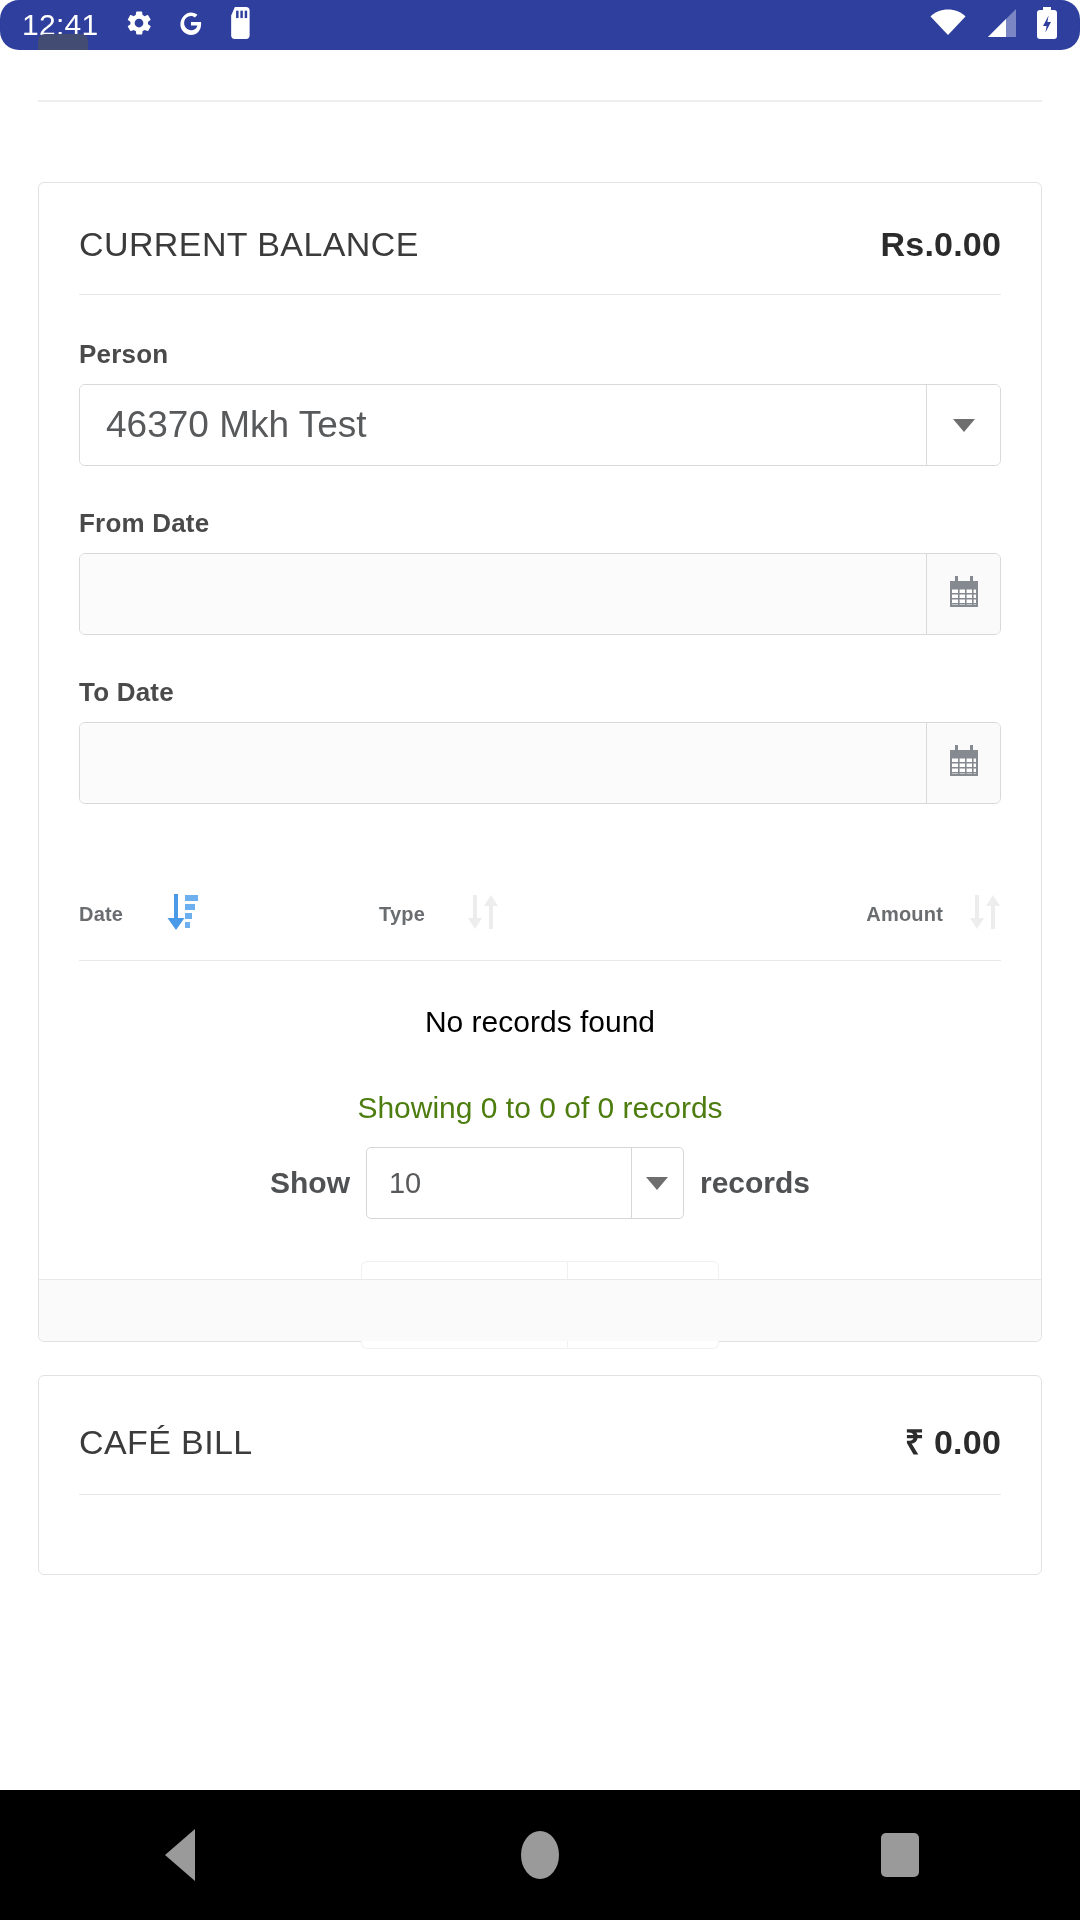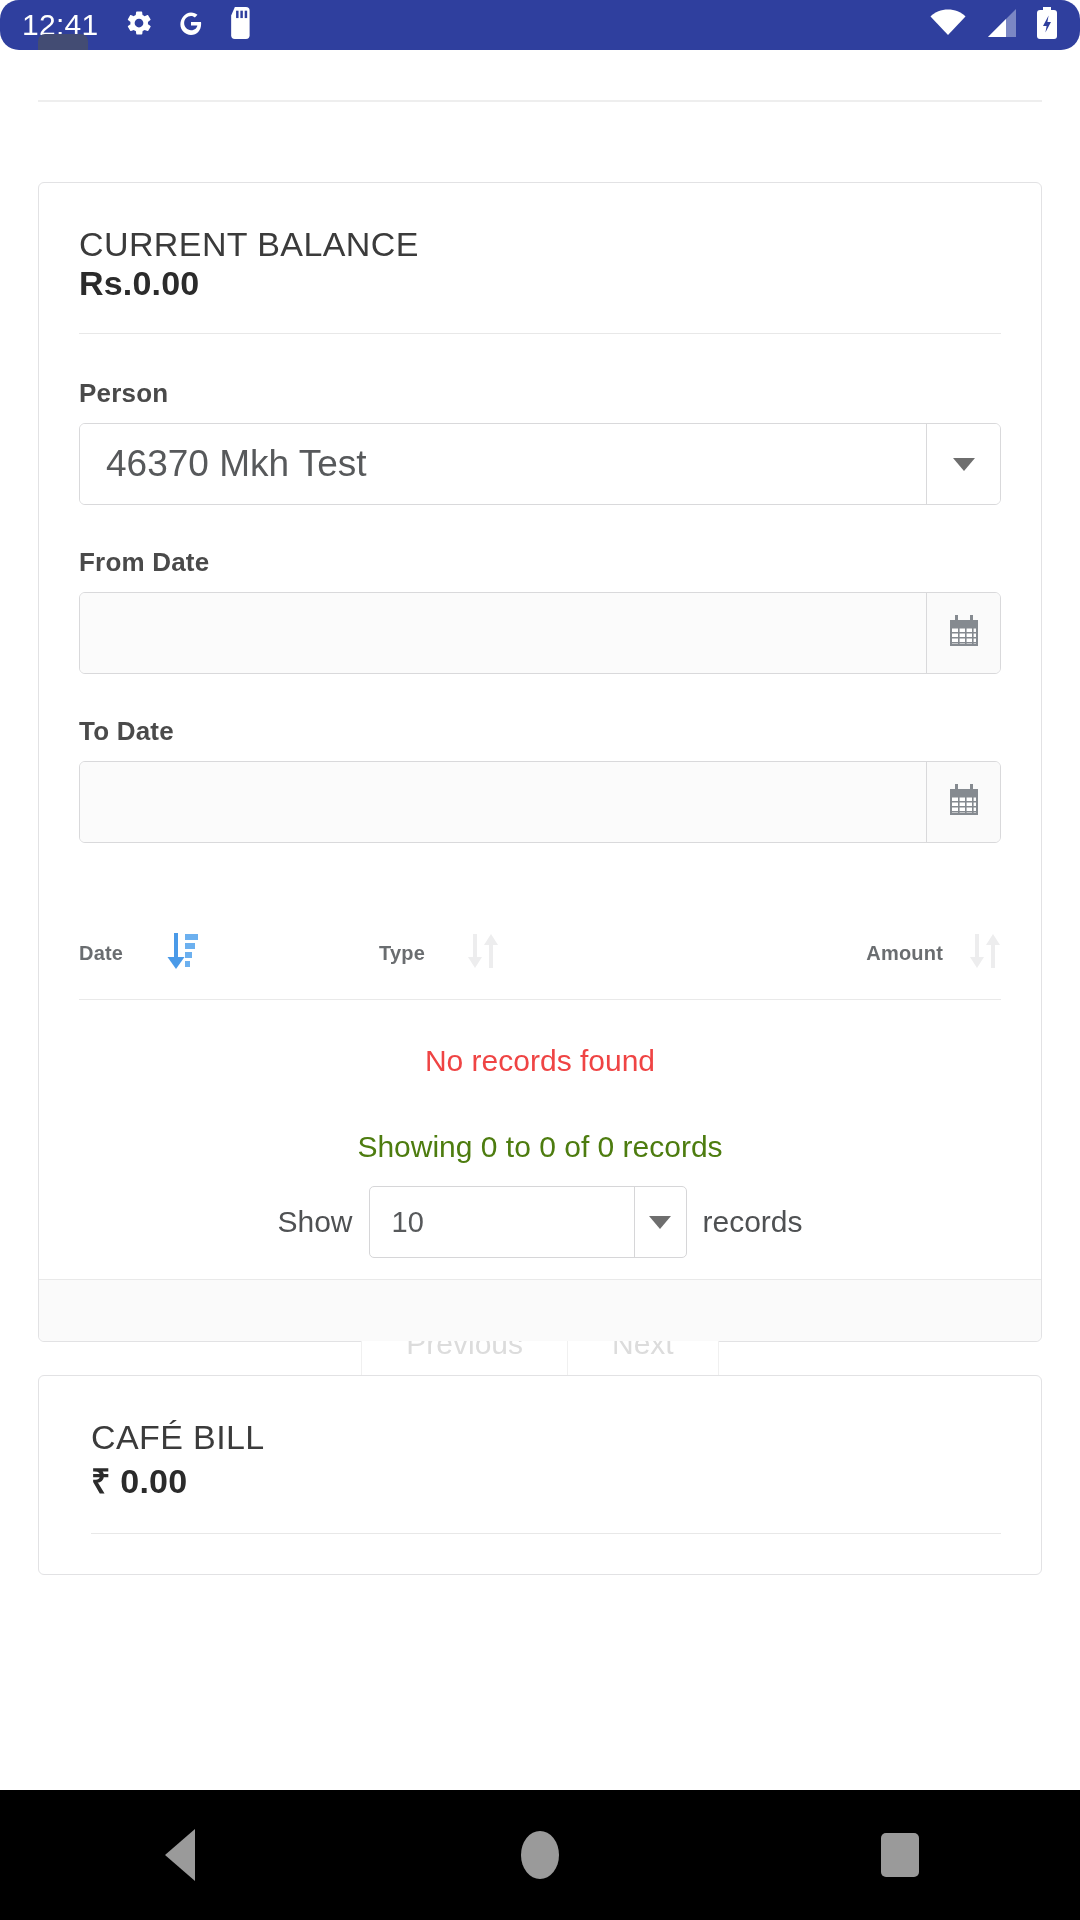--- a/index.html
+++ b/index.html
@@ -45,26 +45,25 @@
   }
 
   
   .card {
     position: absolute; left: 38px; width: 1004px;
     background: #ffffff;
     border: 1px solid #e2e2e4;
     border-radius: 6px;
   }
   #card-balance { top: 132px; height: 1160px; }
-  #card-cafe    { top: 1325px; height: 200px; padding-left: 12px; }
+  #card-cafe    { top: 1325px; height: 200px; }
 
   .card-head {
     display: flex; align-items: baseline; justify-content: space-between;
     padding: 42px 40px 0 40px;
-    flex-direction: column;
   }
   .card-title {
     font-size: 34px; color: #3b3b3b; font-weight: 400;
     letter-spacing: 0.4px;
   }
   .card-amount {
     font-size: 34px; color: #2b2b2b; font-weight: 700;
     letter-spacing: 0.2px;
   }
   .card-rule {
@@ -116,33 +115,33 @@
     font-size: 20px; font-weight: 700; color: #6a6d70; letter-spacing: 0.2px;
   }
   .th-date   { width: 300px; }
   .th-type   { width: 300px; }
   .th-amount { flex: 1; justify-content: flex-end; }
   .sort-ic { margin-left: 42px; display: block; }
   .th-amount .sort-ic { margin-left: 26px; }
 
   .tbl-rule { height: 1px; background: #e9e9e9; }
   .norec {
-    text-align: center; font-size: 30px; color: #ef4444;
+    text-align: center; font-size: 30px; color: #000000;
     padding: 44px 0 0 0;
   }
   .showing {
     text-align: center; font-size: 30px; color: #4d7c0f;
     margin-top: 52px;
   }
 
   .showrow {
     display: flex; align-items: center; justify-content: center;
     gap: 16px; margin-top: 22px;
   }
-  .showrow .lbl { font-size: 30px; color: #4f5153; }
+  .showrow .lbl { font-size: 30px; color: #4f5153; font-weight: bold; }
   .mini-sel {
     display: flex; width: 318px; height: 72px;
     border: 1px solid #d6d6d8; border-radius: 5px; overflow: hidden;
     background: #fff;
   }
   .mini-sel .mtext {
     flex: 1; display: flex; align-items: center; padding: 0 22px;
     font-size: 29px; color: #57595b;
   }
   .mini-sel .mbtn {

